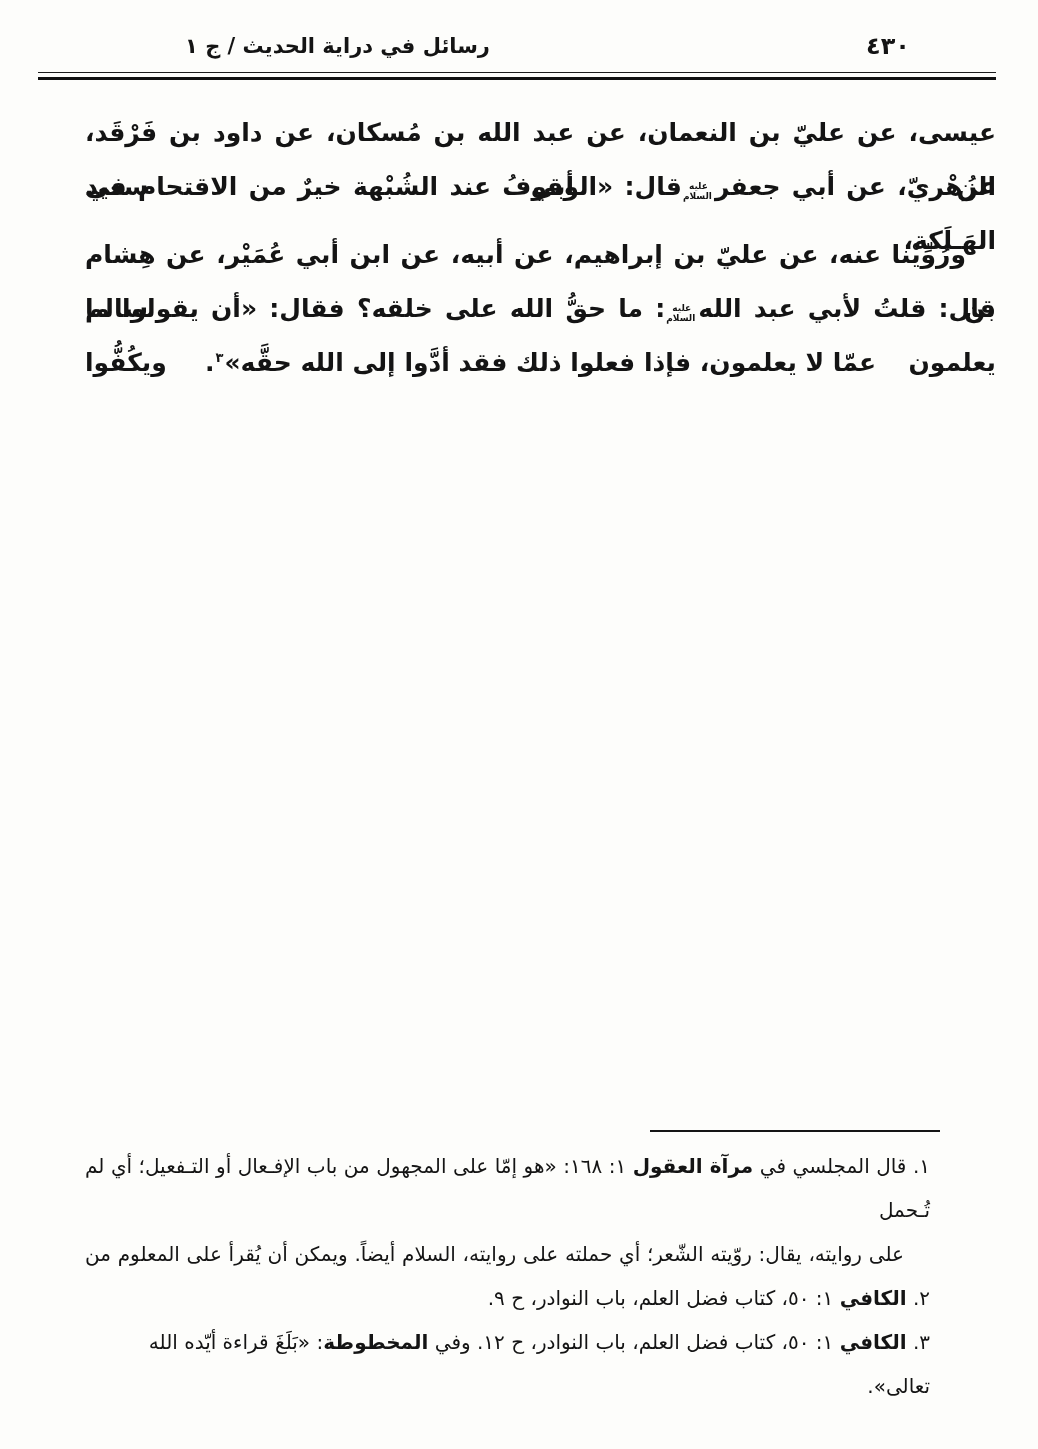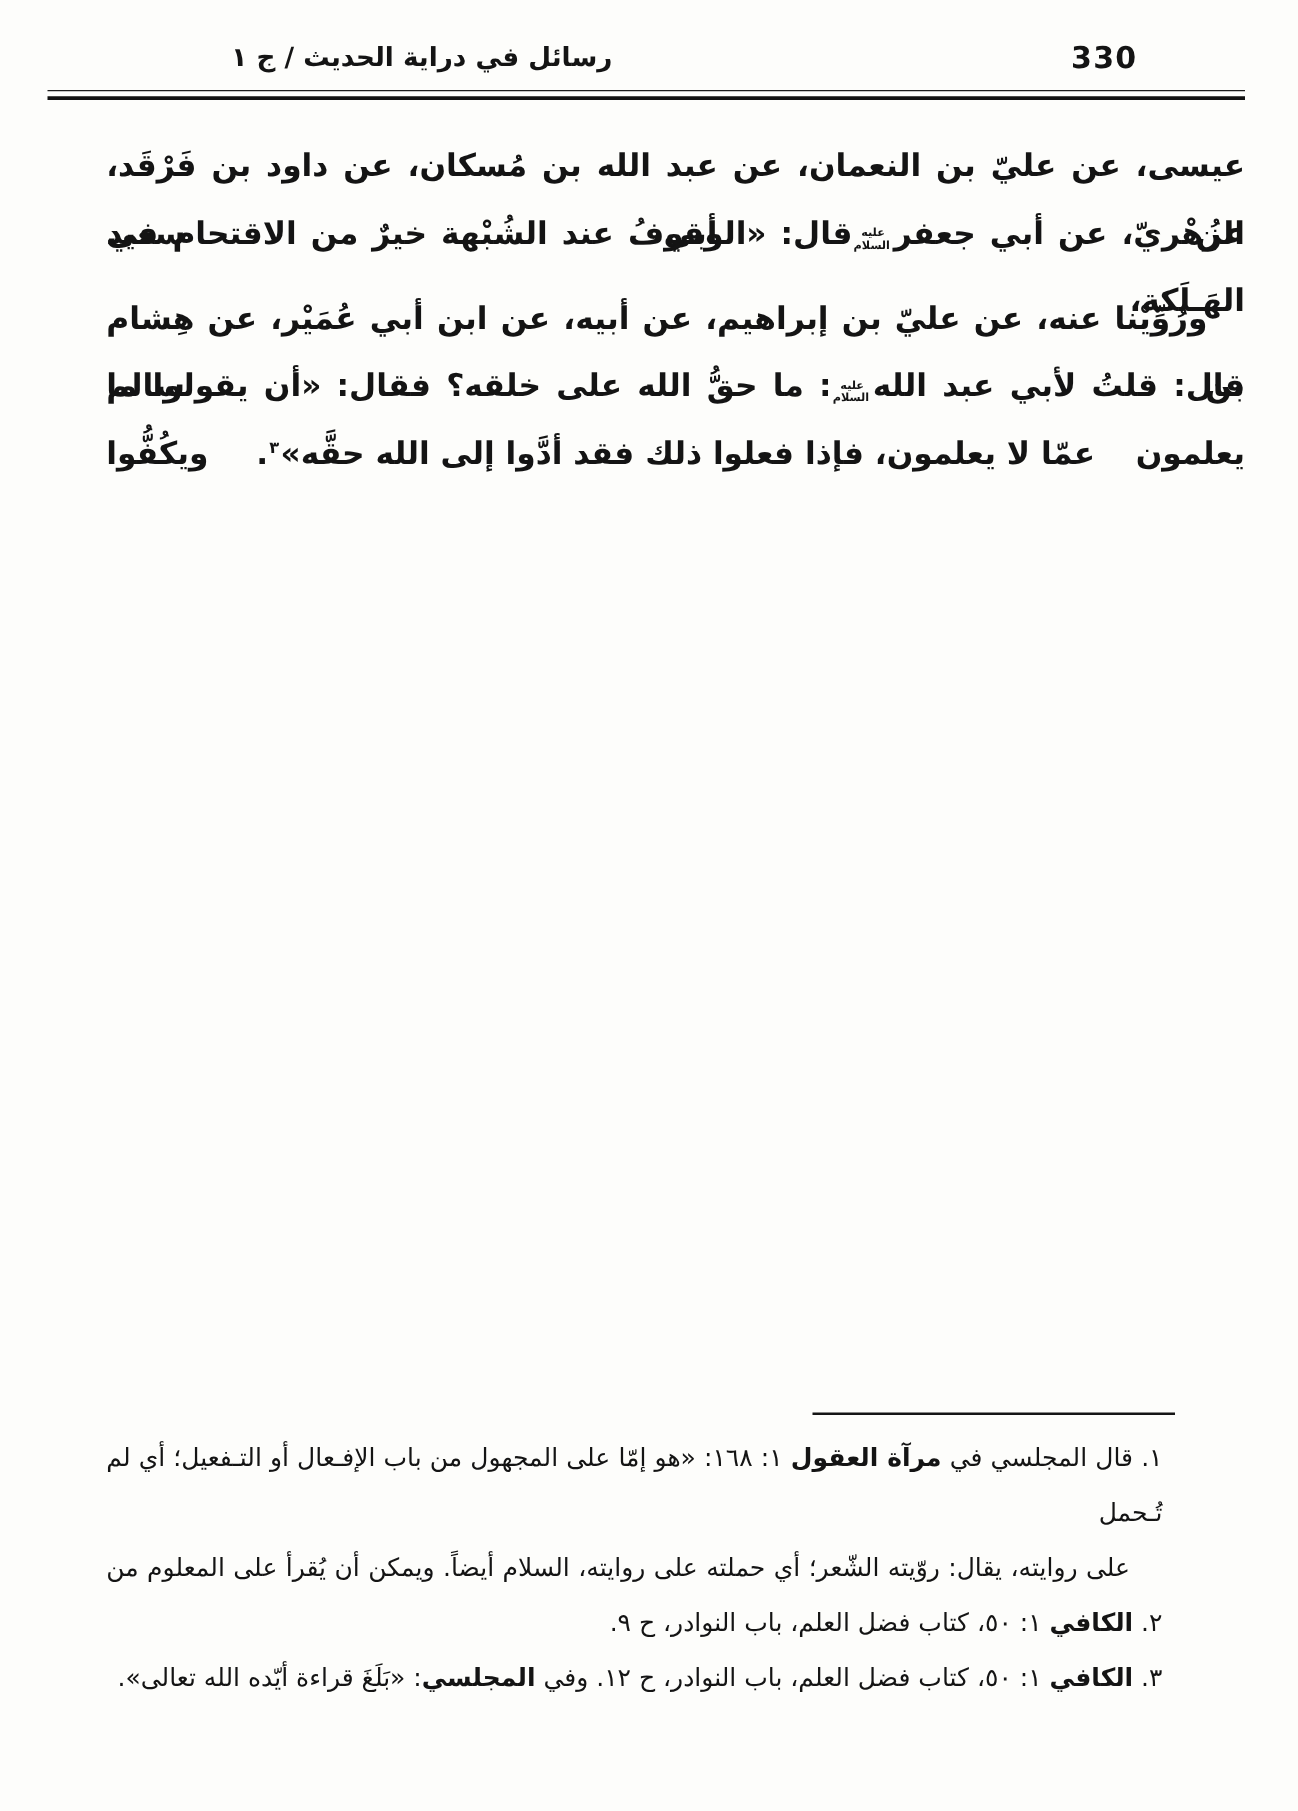--- a/index.html
+++ b/index.html
@@ -39,21 +39,21 @@
   .fn-line{min-height:44px;}
   .fn-cont{padding-right:26px;}
   .b{font-weight:bold;}
 </style>
 </head>
 <body>
 
 <div class="page">
 
   <div class="head">
-    <span class="pgnum">330</span>
+    <span class="pgnum">٤٣٠</span>
     <span class="title">رسائل في دراية الحديث / ج ١</span>
   </div>
   <div class="rule-thin"></div>
   <div class="rule-thick"></div>
 
   <div class="body-text" id="main-text">
       <div class="m-line al-justify"><span>عيسى، عن عليّ بن النعمان، عن عبد الله بن مُسكان، عن داود بن فَرْقَد، عن أبي سعيد</span></div>
       <div class="m-line al-justify"><span>الزُهْريّ، عن أبي جعفر</span><span class="hon">عليه السلام</span><span>قال: «الوقوفُ عند الشُبْهة خيرٌ من الاقتحام في الهَـلَكة،</span></div>
       <div class="m-line al-justify para-start"><span>ورُوِّيْنا عنه، عن عليّ بن إبراهيم، عن أبيه، عن ابن أبي عُمَيْر، عن هِشام بن سالم</span></div>
       <div class="m-line al-justify"><span>قال: قلتُ لأبي عبد الله</span><span class="hon">عليه السلام</span><span>: ما حقُّ الله على خلقه؟ فقال: «أن يقولوا ما يعلمون ويكُفُّوا</span></div>
@@ -64,18 +64,18 @@
     <div class="fn-sep"></div>
     <div class="fn-list" id="footnotes">
         <div>
           <div class="fn-line al-justify"><span>١. قال المجلسي في </span><span class="b">مرآة العقول</span><span> ١: ١٦٨: «هو إمّا على المجهول من باب الإفـعال أو التـفعيل؛ أي لم تُـحمل</span></div>
           <div class="fn-line al-justify fn-cont"><span>على روايته، يقال: روّيته الشّعر؛ أي حملته على روايته، السلام أيضاً. ويمكن أن يُقرأ على المعلوم من</span></div>
         </div>
         <div>
           <div class="fn-line al-right"><span>٢. </span><span class="b">الكافي</span><span> ١: ٥٠، كتاب فضل العلم، باب النوادر، ح ٩.</span></div>
         </div>
         <div>
-          <div class="fn-line al-right"><span>٣. </span><span class="b">الكافي</span><span> ١: ٥٠، كتاب فضل العلم، باب النوادر، ح ١٢. وفي </span><span class="b">المجلسي</span><span>: «بَلَغَ قراءة أيّده الله تعالى».</span></div>
+          <div class="fn-line al-right"><span>٣. </span><span class="b">الكافي</span><span> ١: ٥٠، كتاب فضل العلم، باب النوادر، ح ١٢. وفي </span><span class="b">المخطوطة</span><span>: «بَلَغَ قراءة أيّده الله تعالى».</span></div>
         </div>
       </div>
   </div>
 
 </div>
 
 </body></html>

